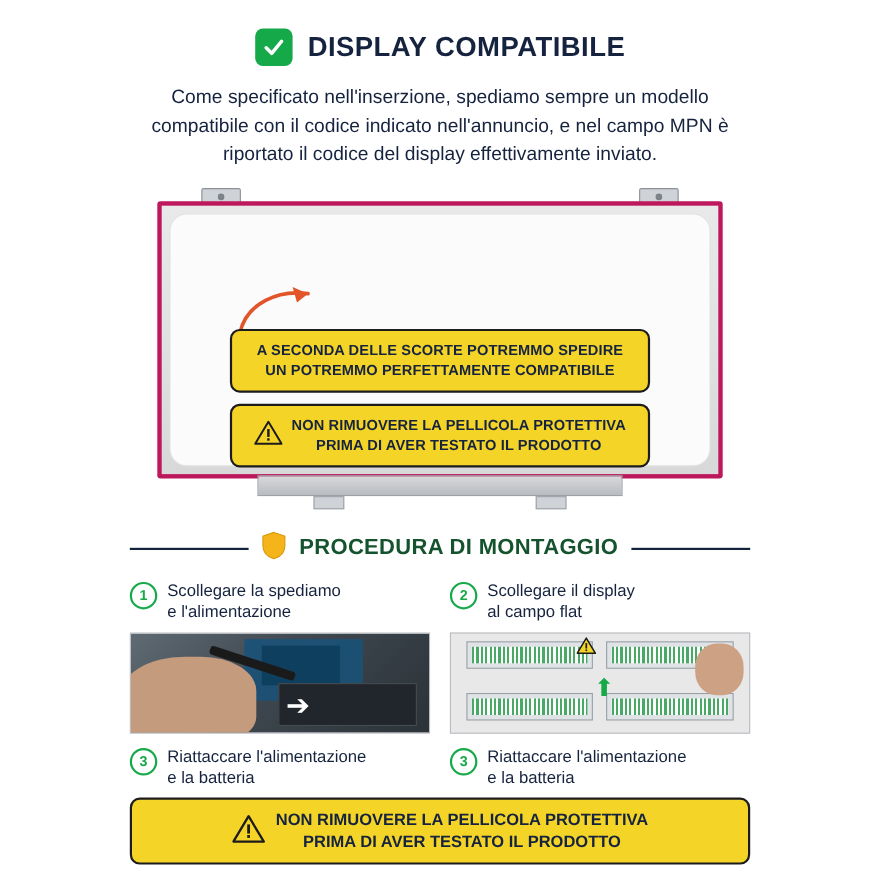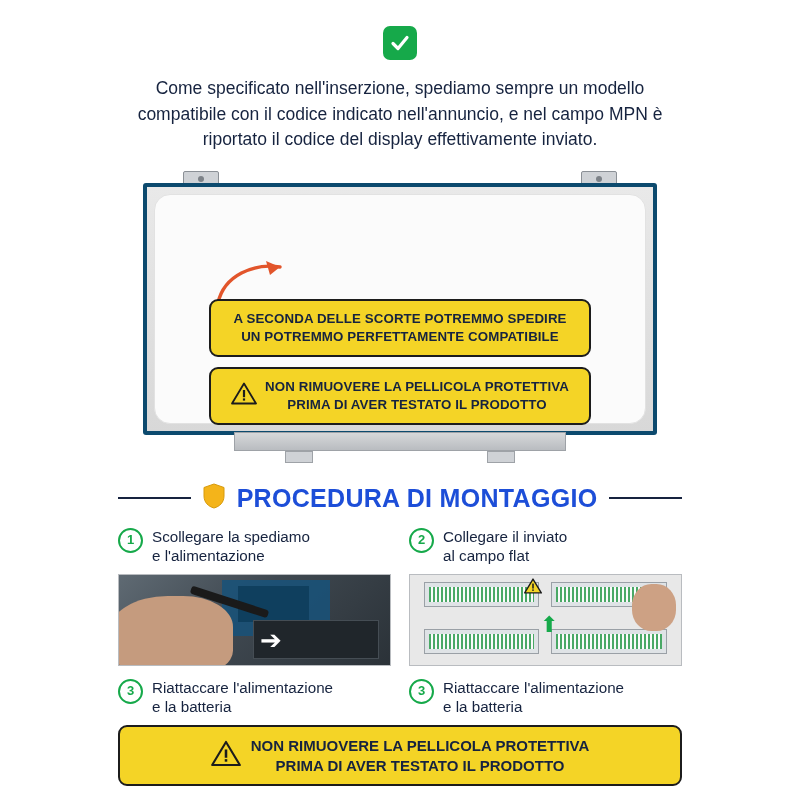--- a/index.html
+++ b/index.html
@@ -94,21 +94,21 @@
   }
   .tab.left { left: 48px; }
   .tab.right { right: 48px; }
 
   .bezel {
     position: absolute;
     left: 8px;
     top: 12px;
     right: 8px;
     height: 252px;
-    background: #0c4a6e;
+    background: #be185d;
     border-radius: 3px;
     box-sizing: border-box;
     padding: 4px;
   }
   .panel {
     position: relative;
     width: 100%;
     height: 100%;
     background: linear-gradient(180deg, #e9e9e9 0%, #d8d8d8 100%);
     box-sizing: border-box;
@@ -186,24 +186,24 @@
     gap: 12px;
     margin-top: 12px;
   }
   .proc-head .rule {
     flex: 1;
     height: 2px;
     background: #16233f;
   }
   .proc-head .shield { flex: none; }
   .proc-title {
-    font-size: 25px;
+    font-size: 20px;
     font-weight: bold;
     letter-spacing: 0.3px;
-    color: #1d4ed8;
+    color: #14532d;
     white-space: nowrap;
   }
 
   .steps-grid {
     display: flex;
     gap: 18px;
     margin-top: 14px;
   }
   .col { width: 50%; }
   .step-line {
@@ -368,20 +368,21 @@
 
 <div class="page">
   <div class="content">
 
     <div class="header-row">
       <span class="check-box">
         <svg width="22" height="22" viewBox="0 0 22 22" aria-hidden="true">
           <path d="M4 11.5 L9 16.5 L18 5.5" fill="none" stroke="#ffffff" stroke-width="3.2" stroke-linecap="round" stroke-linejoin="round"></path>
         </svg>
       </span>
+      <div class="header-title">DISPLAY COMPATIBILE</div>
     </div>
 
     <div class="intro">Come specificato nell'inserzione, spediamo sempre un modello compatibile con il codice indicato nell'annuncio, e nel campo MPN è riportato il codice del display effettivamente inviato.</div>
 
     <div class="screen-wrap">
       <div class="tab left"></div>
       <div class="tab right"></div>
 
       <div class="bezel">
         <div class="panel">
@@ -449,21 +450,21 @@
           <div class="hand"></div>
           <div class="tool"></div>
           <div class="white-arrow">➔</div>
         </div>
       </div>
 
       <div class="col">
         <div class="step-line">
           <span class="step-num">2</span>
           <span>
-            <span>Collegare il inviato</span><br>
+            <span>Scollegare il display</span><br>
             <span>al campo flat</span>
           </span>
         </div>
         <div class="photo right-photo">
           <div class="conn a">
               <div class="strip"></div>
             </div>
           <div class="conn b">
               <div class="strip"></div>
             </div>

